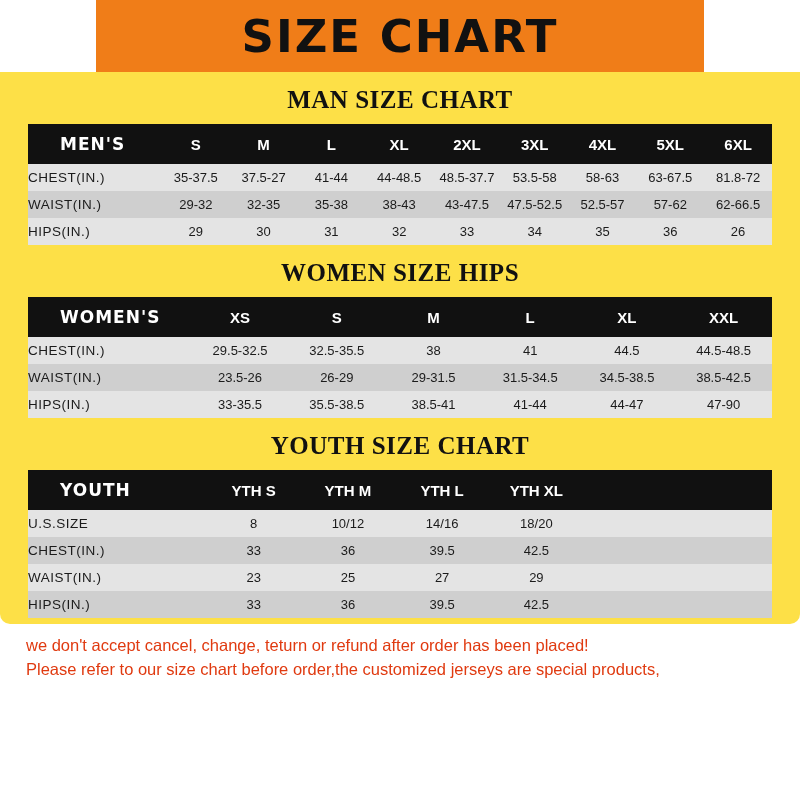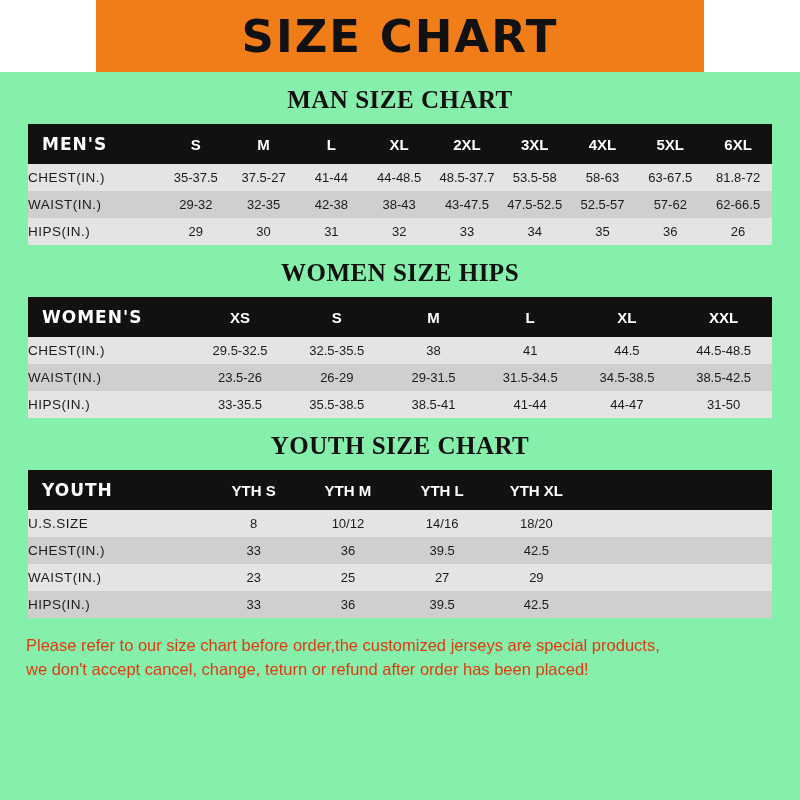--- a/index.html
+++ b/index.html
@@ -8,24 +8,25 @@
   }
   body {
     width: 800px;
     height: 800px;
     background: #ffffff;
     font-family: "Liberation Sans", sans-serif;
     overflow: hidden;
   }
   .page {
     width: 800px;
-    height: 800px;
+    height: 624px;
     position: relative;
-    background: #86efac;
+    background: #fde047;
     box-sizing: border-box;
+    border-radius: 10px;
   }
   
   .banner {
     height: 72px;
     background: #F07D18;
     display: flex;
     align-items: center;
     justify-content: center;
     position: relative;
   }
@@ -79,21 +80,21 @@
   }
   table.chart thead th {
     background: #111111;
     color: #ffffff;
     font-size: 15px;
     font-weight: bold;
     height: 40px;
   }
   table.chart thead th.rowhead {
     text-align: left;
-    padding-left: 14px;
+    padding-left: 32px;
     font-family: "DejaVu Sans", sans-serif;
     letter-spacing: 1px;
     font-size: 17px;
     margin-left: 8px;
   }
   table.chart tbody tr:nth-child(odd) { background: #e4e4e4; }
   table.chart tbody tr:nth-child(even) { background: #cfcfcf; }
   table.chart tbody td.rowhead {
     font-size: 13.5px;
     letter-spacing: 0.5px;
@@ -164,21 +165,21 @@
           <td>48.5-37.7</td>
           <td>53.5-58</td>
           <td>58-63</td>
           <td>63-67.5</td>
           <td>81.8-72</td>
         </tr>
         <tr>
           <td class="rowhead">WAIST(IN.)</td>
           <td>29-32</td>
           <td>32-35</td>
-          <td>42-38</td>
+          <td>35-38</td>
           <td>38-43</td>
           <td>43-47.5</td>
           <td>47.5-52.5</td>
           <td>52.5-57</td>
           <td>57-62</td>
           <td>62-66.5</td>
         </tr>
         <tr>
           <td class="rowhead">HIPS(IN.)</td>
           <td>29</td>
@@ -237,21 +238,21 @@
           <td>34.5-38.5</td>
           <td>38.5-42.5</td>
         </tr>
         <tr>
           <td class="rowhead">HIPS(IN.)</td>
           <td>33-35.5</td>
           <td>35.5-38.5</td>
           <td>38.5-41</td>
           <td>41-44</td>
           <td>44-47</td>
-          <td>31-50</td>
+          <td>47-90</td>
         </tr>
       </tbody>
     </table>
   </div>
 
   <div class="section">
     <div class="section-title">YOUTH SIZE CHART</div>
     <table class="chart youth">
       <colgroup>
         <col class="c0">
@@ -308,17 +309,17 @@
           <td>39.5</td>
           <td>42.5</td>
           <td></td>
           <td></td>
         </tr>
       </tbody>
     </table>
   </div>
 
   <div class="note">
+    <div>we don't accept cancel, change, teturn or refund after order has been placed!</div>
     <div>Please refer to our size chart before order,the customized jerseys are special products,</div>
-    <div>we don't accept cancel, change, teturn or refund after order has been placed!</div>
   </div>
 
 </div>
 
 </body></html>

